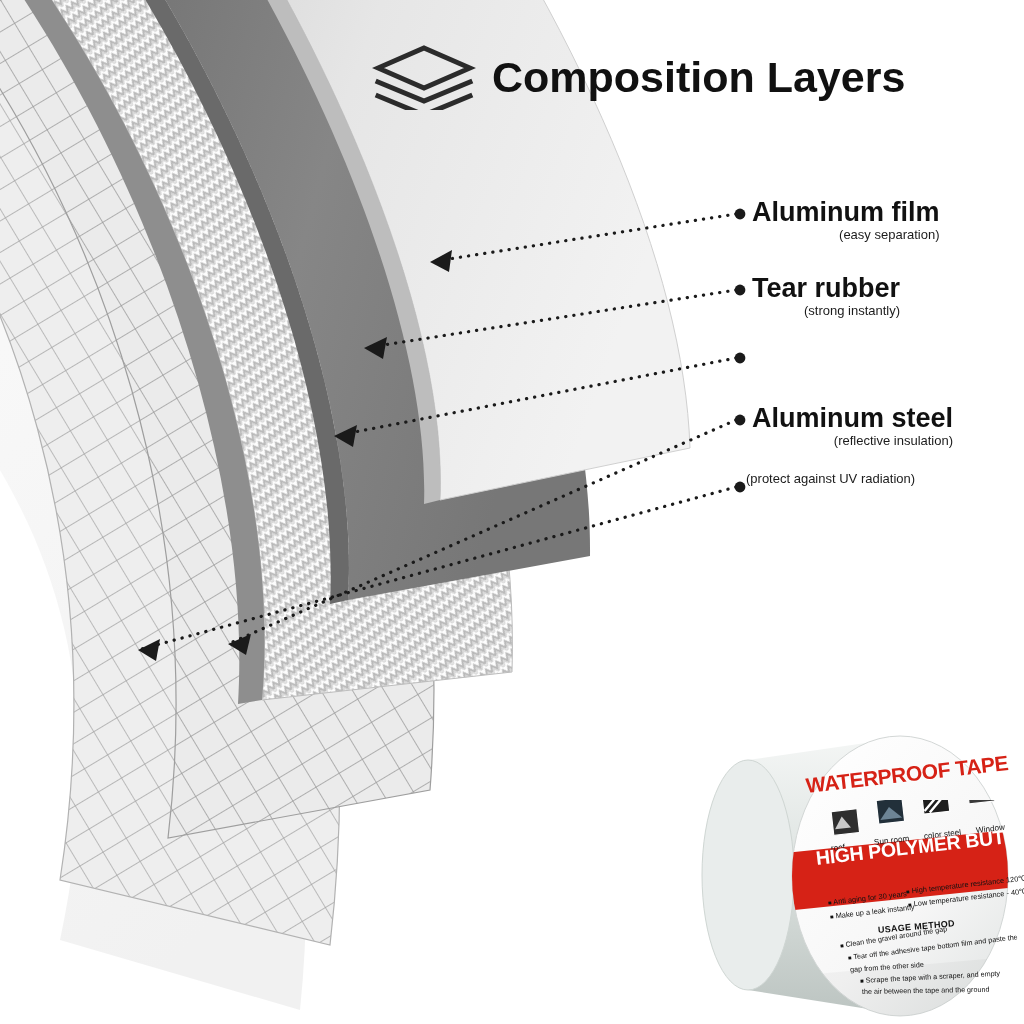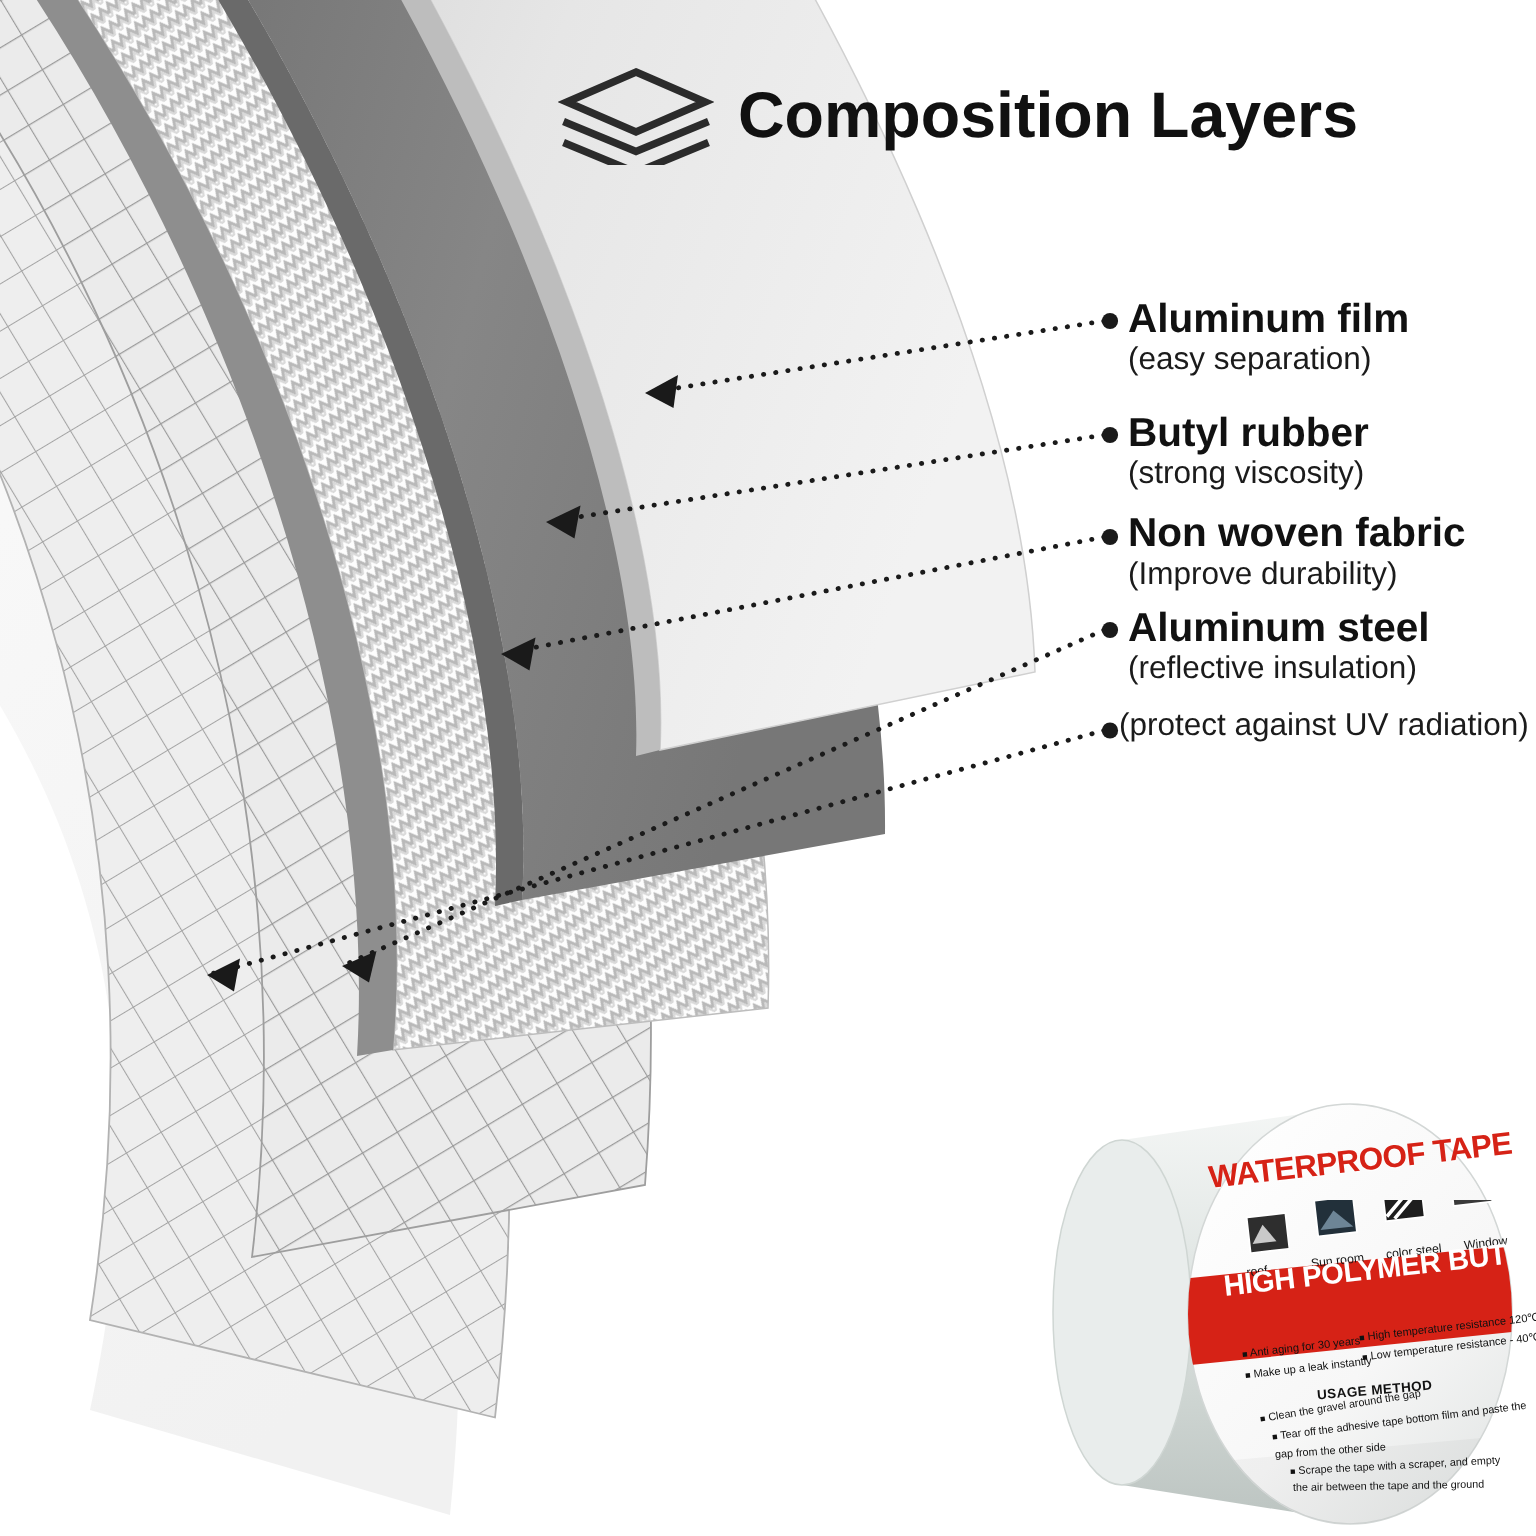--- a/index.html
+++ b/index.html
@@ -48,26 +48,27 @@
     white-space: nowrap;
   }
   .callout .c-title {
     font-size: 27px;
     font-weight: bold;
     color: #111111;
     line-height: 1.08;
     display: block;
   }
   .callout .c-sub {
-    font-size: 21px;
+    font-size: 13px;
     font-weight: normal;
     color: #1b1b1b;
     line-height: 1.1;
     display: block;
     margin-top: 1px;
+    text-align: right;
   }
 
   
   #roll-wrap {
     position: absolute;
     left: 688px;
     top: 726px;
     width: 336px;
     height: 298px;
   }
@@ -223,28 +224,24 @@
     </svg>
     <div id="title-text">Composition Layers</div>
   </div>
 
   <div class="callout" style="left:752px; top:198px;">
     <span class="c-title">Aluminum film</span>
     <span class="c-sub">(easy separation)</span>
   </div>
 
   <div class="callout" style="left:752px; top:274px;">
-    <span class="c-title">Butyl rubber</span>
-    <span class="c-sub">(strong viscosity)</span>
-  </div>
-
-  <div class="callout" style="left:752px; top:341px;">
-    <span class="c-title">Non woven fabric</span>
-    <span class="c-sub">(Improve durability)</span>
-  </div>
+    <span class="c-title">Tear rubber</span>
+    <span class="c-sub">(strong instantly)</span>
+  </div>
+
 
   <div class="callout" style="left:752px; top:404px;">
     <span class="c-title">Aluminum steel</span>
     <span class="c-sub">(reflective insulation)</span>
   </div>
 
   <div class="callout" style="left:746px; top:471px;">
     <span class="c-sub">(protect against UV radiation)</span>
   </div>
 

